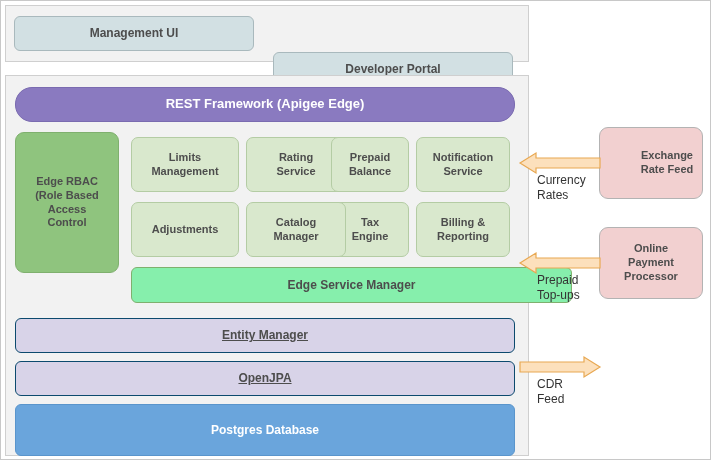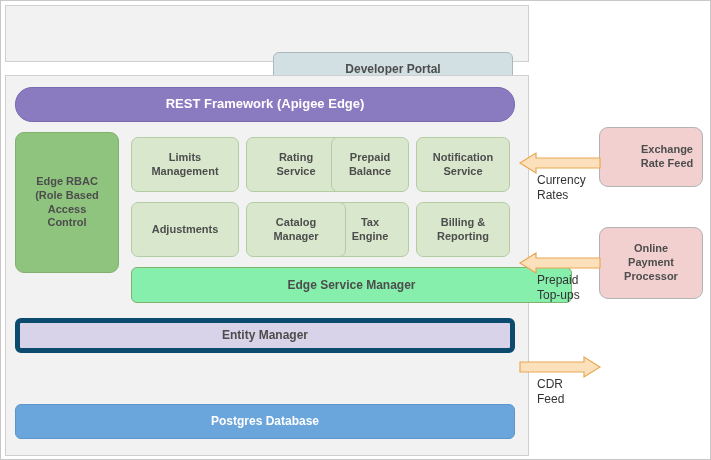--- a/index.html
+++ b/index.html
@@ -95,46 +95,47 @@
     left: 130px; top: 266px; width: 441px; height: 36px;
     background: #86efac;
     border: 1px solid #7fb06e;
     border-radius: 6px;
     font-size: 12px;
   }
 
   
   .persistence-box {
     background: #d8d3e8;
-    border: 5px solid #0c4a6e;
+    border: 1px solid #0c4a6e;
     border-radius: 6px;
     left: 14px; width: 500px; height: 35px;
     font-size: 12px;
+    text-decoration: underline;
   }
   #box-entity-manager { top: 317px; }
   #box-openjpa        { top: 360px; }
 
   #box-postgres {
-    left: 14px; top: 403px; width: 500px; height: 35px;
+    left: 14px; top: 403px; width: 500px; height: 52px;
     background: #6aa5dc;
     border: 1px solid #5a95cc;
     border-radius: 6px;
     color: #ffffff;
     font-size: 12px;
   }
 
   
   .external-box {
     background: #f2d0d0;
     border: 1px solid #b3b3b3;
     border-radius: 9px;
     left: 598px; width: 104px;
     font-size: 11px;
   }
-  #box-exchange-rate-feed   { top: 126px; height: 60px; padding-left: 32px; }
+  #box-exchange-rate-feed   { top: 126px; height: 72px; padding-left: 32px; }
   #box-online-payment       { top: 226px; height: 72px; }
   #box-external-system      { top: 330px; height: 72px; }
 
   
   .arrow-svg {
     position: absolute;
     left: 519px;
     width: 80px;
     height: 24px;
     overflow: visible;
@@ -157,20 +158,21 @@
   #label-prepaid-topups { top: 272px; }
   #label-cdr-feed       { top: 376px; }
 </style>
 </head>
 <body>
 
 <div id="canvas">
 
   <div class="panel" id="panel-clients"></div>
 
+  <div class="box client-box" id="box-management-ui">Management UI</div>
 
   <div class="box client-box" id="box-developer-portal">Developer Portal</div>
 
   <div class="panel" id="panel-platform"></div>
 
   <div class="box" id="box-rest-framework">REST Framework (Apigee Edge)</div>
 
   <div class="box" id="box-edge-rbac">Edge RBAC
 (Role Based
 Access
@@ -190,20 +192,21 @@
 Engine</div>
   <div class="box service-box service-row-2 col-2">Catalog
 Manager</div>
   <div class="box service-box service-row-2 col-4">Billing &amp;
 Reporting</div>
 
   <div class="box" id="box-edge-service-manager">Edge Service Manager</div>
 
   <div class="box persistence-box" id="box-entity-manager">Entity Manager</div>
 
+  <div class="box persistence-box" id="box-openjpa">OpenJPA</div>
 
   <div class="box" id="box-postgres">Postgres Database</div>
 
   <div class="box external-box" id="box-exchange-rate-feed">Exchange
 Rate Feed</div>
 
   <div class="box external-box" id="box-online-payment">Online
 Payment
 Processor</div>
 

